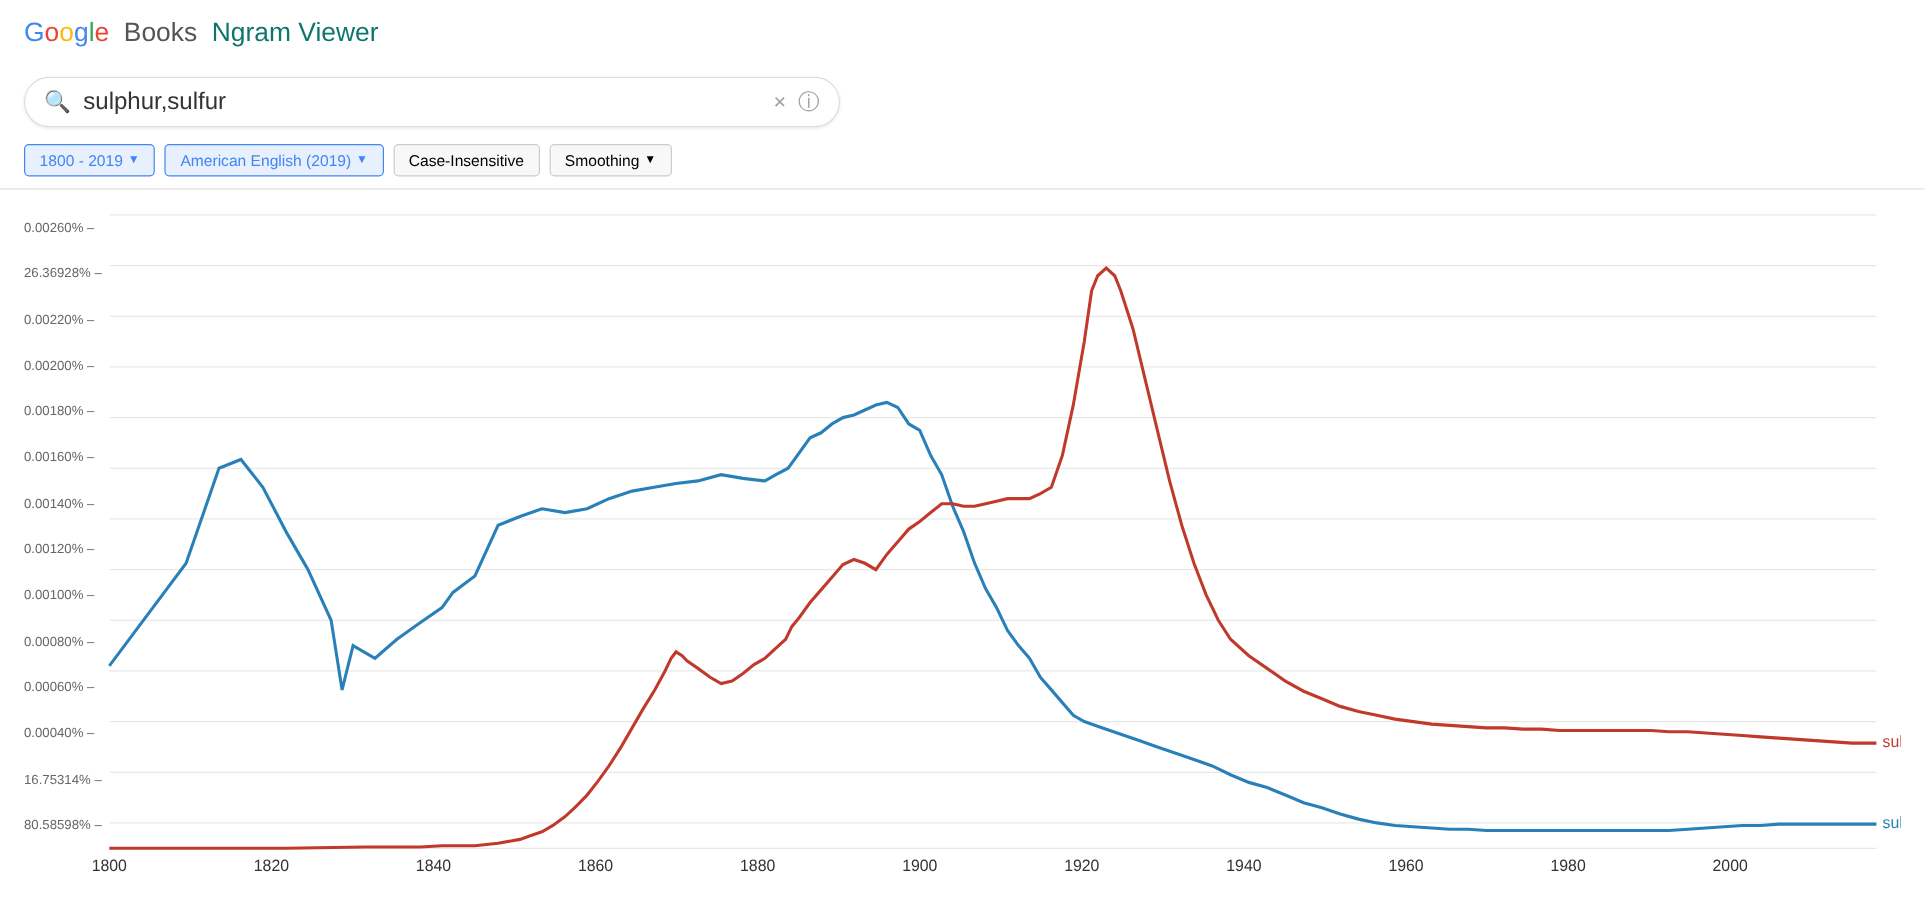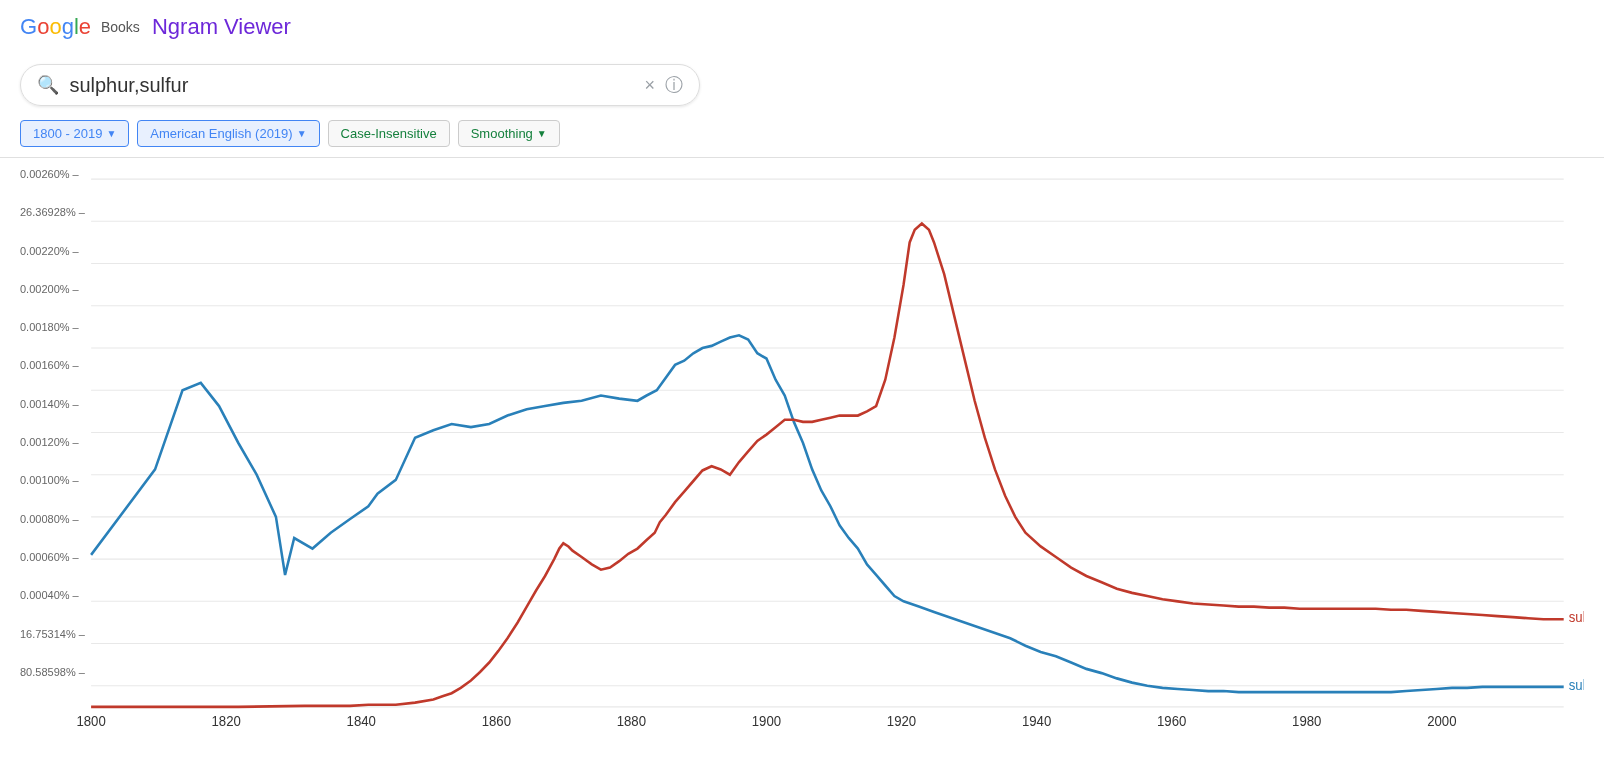--- a/index.html
+++ b/index.html
@@ -7,54 +7,54 @@
 
     .header { padding: 14px 20px 0 20px; }
     .logo { display: flex; align-items: center; gap: 6px; margin-bottom: 24px; }
     .logo-google { font-size: 22px; font-weight: 400; }
     .logo-g { color: #4285F4; }
     .logo-o1 { color: #EA4335; }
     .logo-o2 { color: #FBBC05; }
     .logo-g2 { color: #4285F4; }
     .logo-l { color: #34A853; }
     .logo-e { color: #EA4335; }
-    .logo-books { font-size: 14px; color: #555; }
-    .logo-ngram { font-size: 22px; color: #6d28d9; font-weight: 400; }
+    .logo-books { font-size: 22px; color: #555; }
+    .logo-ngram { font-size: 22px; color: #0f766e; font-weight: 400; }
 
     .search-bar {
       display: flex; align-items: center;
       border: 1px solid #ddd; border-radius: 24px;
       padding: 8px 16px; width: 680px;
       box-shadow: 0 1px 3px rgba(0,0,0,0.1);
       margin-bottom: 14px;
     }
     .search-icon { color: #9aa0a6; font-size: 18px; margin-right: 10px; }
     .search-input {
       border: none; outline: none; font-size: 20px; flex: 1;
       color: #333;
     }
     .search-clear { color: #9aa0a6; font-size: 18px; cursor: pointer; margin-right: 10px; }
     .search-help { color: #9aa0a6; font-size: 18px; cursor: pointer; }
 
     .filters { display: flex; align-items: flex-start; gap: 8px; padding: 0 0 10px 0; }
     .filter-btn {
       border: 1px solid #ccc; border-radius: 4px; background: #f8f8f8;
-      padding: 5px 12px; font-size: 13px; cursor: pointer; color: #15803d;
+      padding: 5px 12px; font-size: 13px; cursor: pointer; color: #000000;
       display: flex; align-items: center; gap: 4px;
     }
     .filter-btn.blue-outline { border-color: #4285F4; color: #4285F4; background: #e8f0fe; }
     .filter-btn .arrow { font-size: 10px; }
 
     .divider { height: 1px; background: #e0e0e0; margin: 0 0 0 0; }
 
     .chart-area { position: relative; width: 100%; height: 570px; padding: 0 20px; }
     .chart-svg { width: 100%; height: 100%; }
 
     .y-axis-labels {
-      position: absolute; left: 20px; top: 0; height: 520px;
+      position: absolute; left: 20px; top: 16px; height: 520px;
       display: flex; flex-direction: column; justify-content: space-between;
       font-size: 11px; color: #666; padding-top: 10px;
     }
   </style>
 </head>
 <body>
 
 <div class="header">
   <div class="logo">
     <span class="logo-google">

